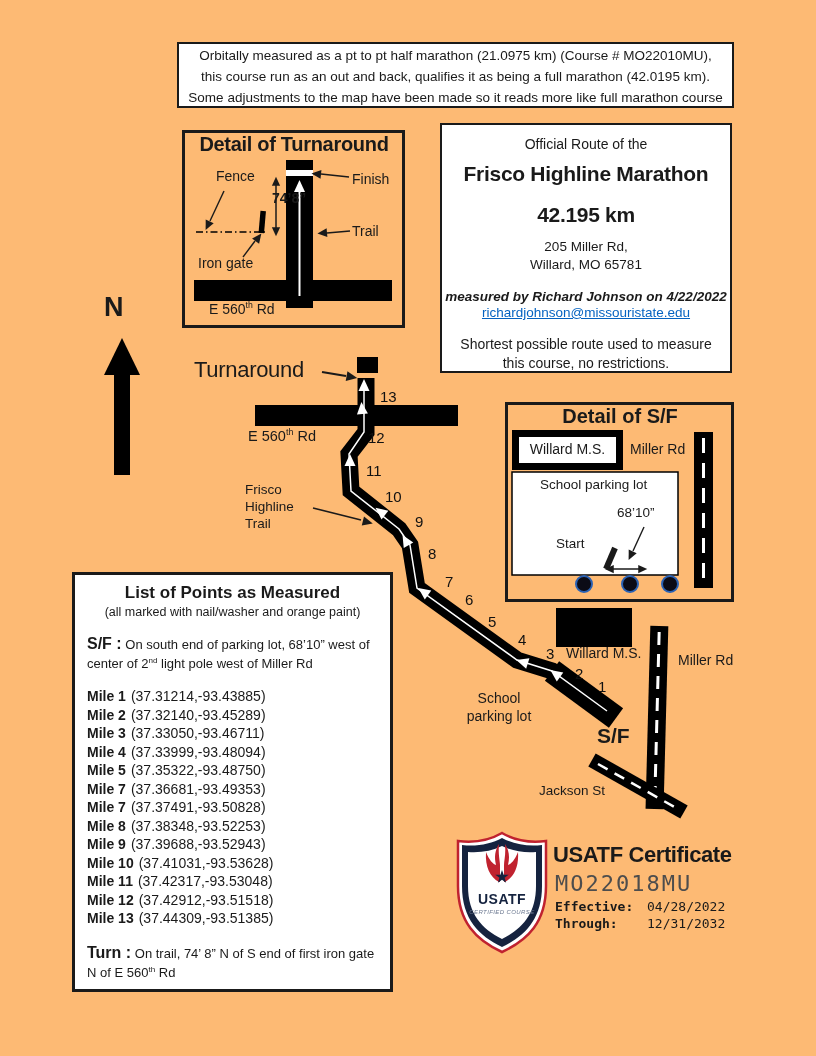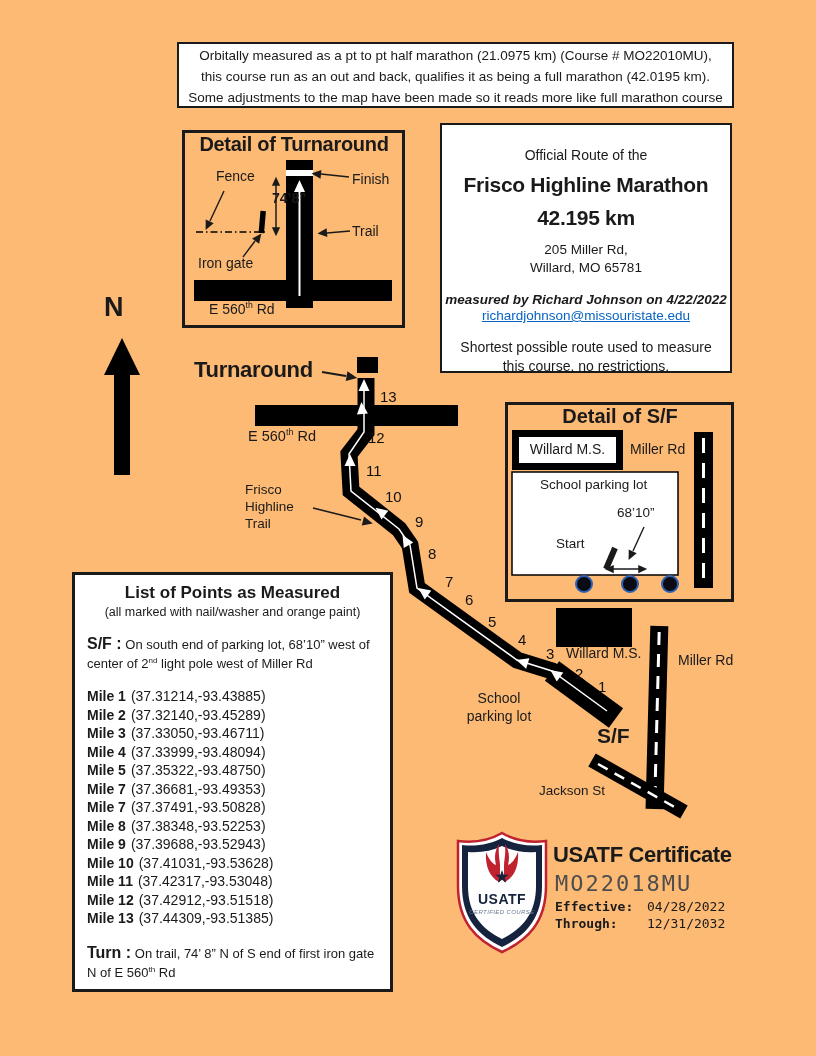--- a/index.html
+++ b/index.html
@@ -11,42 +11,42 @@
   .lbl{position:absolute;z-index:4;white-space:nowrap;}
   .b{font-weight:bold;margin-left:32px;}
   sup{font-size:62%;vertical-align:super;line-height:0;}
   
   #disclaimer{left:177px;top:42px;width:557px;height:66px;text-align:center;
               font-size:13.5px;line-height:21px;padding-top:1px;}
   
   #ta-box{left:182px;top:130px;width:223px;height:198px;border-width:3px;background:transparent;}
   #ta-title{left:189px;top:133px;width:210px;text-align:center;font-size:20px;font-weight:bold;letter-spacing:-0.3px;}
   
-  #route-box{left:440px;top:123px;width:292px;height:250px;text-align:center;padding-top:22px;font-size:14px;}
+  #route-box{left:440px;top:123px;width:292px;height:250px;text-align:center;padding-top:11px;font-size:14px;}
   #route-box .t1{font-size:21px;font-weight:bold;margin-top:9px;line-height:25px;letter-spacing:-0.3px;}
   #route-box .addr{margin-top:11px;line-height:18px;font-size:13.5px;}
   #route-box .meas{margin-top:15px;font-style:italic;font-weight:600;font-size:13.5px;}
   #route-box a{color:#0563c1;text-decoration:underline;font-size:13.5px;}
   #route-box .note{margin-top:15px;line-height:19px;font-size:14px;}
   
   #sf-box{left:505px;top:402px;width:229px;height:200px;border-width:3px;background:transparent;}
   #sf-title{left:520px;top:405px;width:200px;text-align:center;font-size:20px;font-weight:bold;}
   
   #pts-box{left:72px;top:572px;width:321px;height:420px;border-width:3px;padding:8px 12px;font-size:14px;}
   #pts-box .title{text-align:center;font-size:17px;font-weight:bold;}
   #pts-box .sub{text-align:center;font-size:12.5px;margin-top:2px;}
   #pts-box .para{margin-top:15px;font-size:13px;line-height:19px;white-space:normal;}
   #pts-box .para .big{font-size:16px;font-weight:bold;}
   #pts-box .miles{margin-top:14px;}
   .mile-row{font-size:14px;line-height:18.5px;}
   .mile-row .name{font-weight:bold;margin-right:5px;}
   
   .map-lbl{font-size:14px;}
   #north-lbl{left:104px;top:292px;font-size:27px;font-weight:bold;}
-  #turnaround-lbl{left:194px;top:357px;font-size:22px;font-weight:bold;letter-spacing:-0.3px;}
+  #turnaround-lbl{left:194px;top:357px;font-size:22px;font-weight:normal;letter-spacing:-0.3px;}
   #e560-map{left:248px;top:428px;font-size:14.5px;}
   #frisco-lbl{left:245px;top:481px;font-size:13.5px;line-height:17px;}
   #school-lbl{left:455px;top:689px;width:88px;text-align:center;font-size:14px;line-height:18px;}
   #willard-map-lbl{left:566px;top:645px;}
   #miller-map-lbl{left:678px;top:652px;}
   #sf-map-lbl{left:597px;top:724px;font-size:21px;font-weight:bold;}
   #jackson-lbl{left:539px;top:783px;font-size:13.5px;}
   .mm{position:absolute;z-index:4;font-size:15px;color:#111;}
   
   #cert-title{left:553px;top:842px;font-size:22px;font-weight:bold;letter-spacing:-0.4px;}
@@ -169,21 +169,21 @@
   <div class="lbl map-lbl" style="left:352px;top:171px;">Finish</div>
   <div class="lbl map-lbl" style="left:352px;top:223px;">Trail</div>
   <div class="lbl map-lbl" style="left:198px;top:255px;">Iron gate</div>
   <div class="lbl map-lbl" style="left:209px;top:301px;">
     <span>E 560</span><sup>th</sup><span> Rd</span>
   </div>
 
   <div id="route-box" class="box">
     <div>Official Route of the</div>
     <div class="t1">Frisco Highline Marathon</div>
-    <div class="t1" style="margin-top:8px;text-align:center;">42.195 km</div>
+    <div class="t1" style="margin-top:16px;text-align:center;">42.195 km</div>
     <div class="addr">
       <div>205 Miller Rd,</div>
       <div>Willard, MO 65781</div>
     </div>
     <div class="meas">measured by Richard Johnson on 4/22/2022</div>
     <div><a href="#">richardjohnson@missouristate.edu</a></div>
     <div class="note">
       <div>Shortest possible route used to measure</div>
       <div>this course, no restrictions.</div>
     </div>

